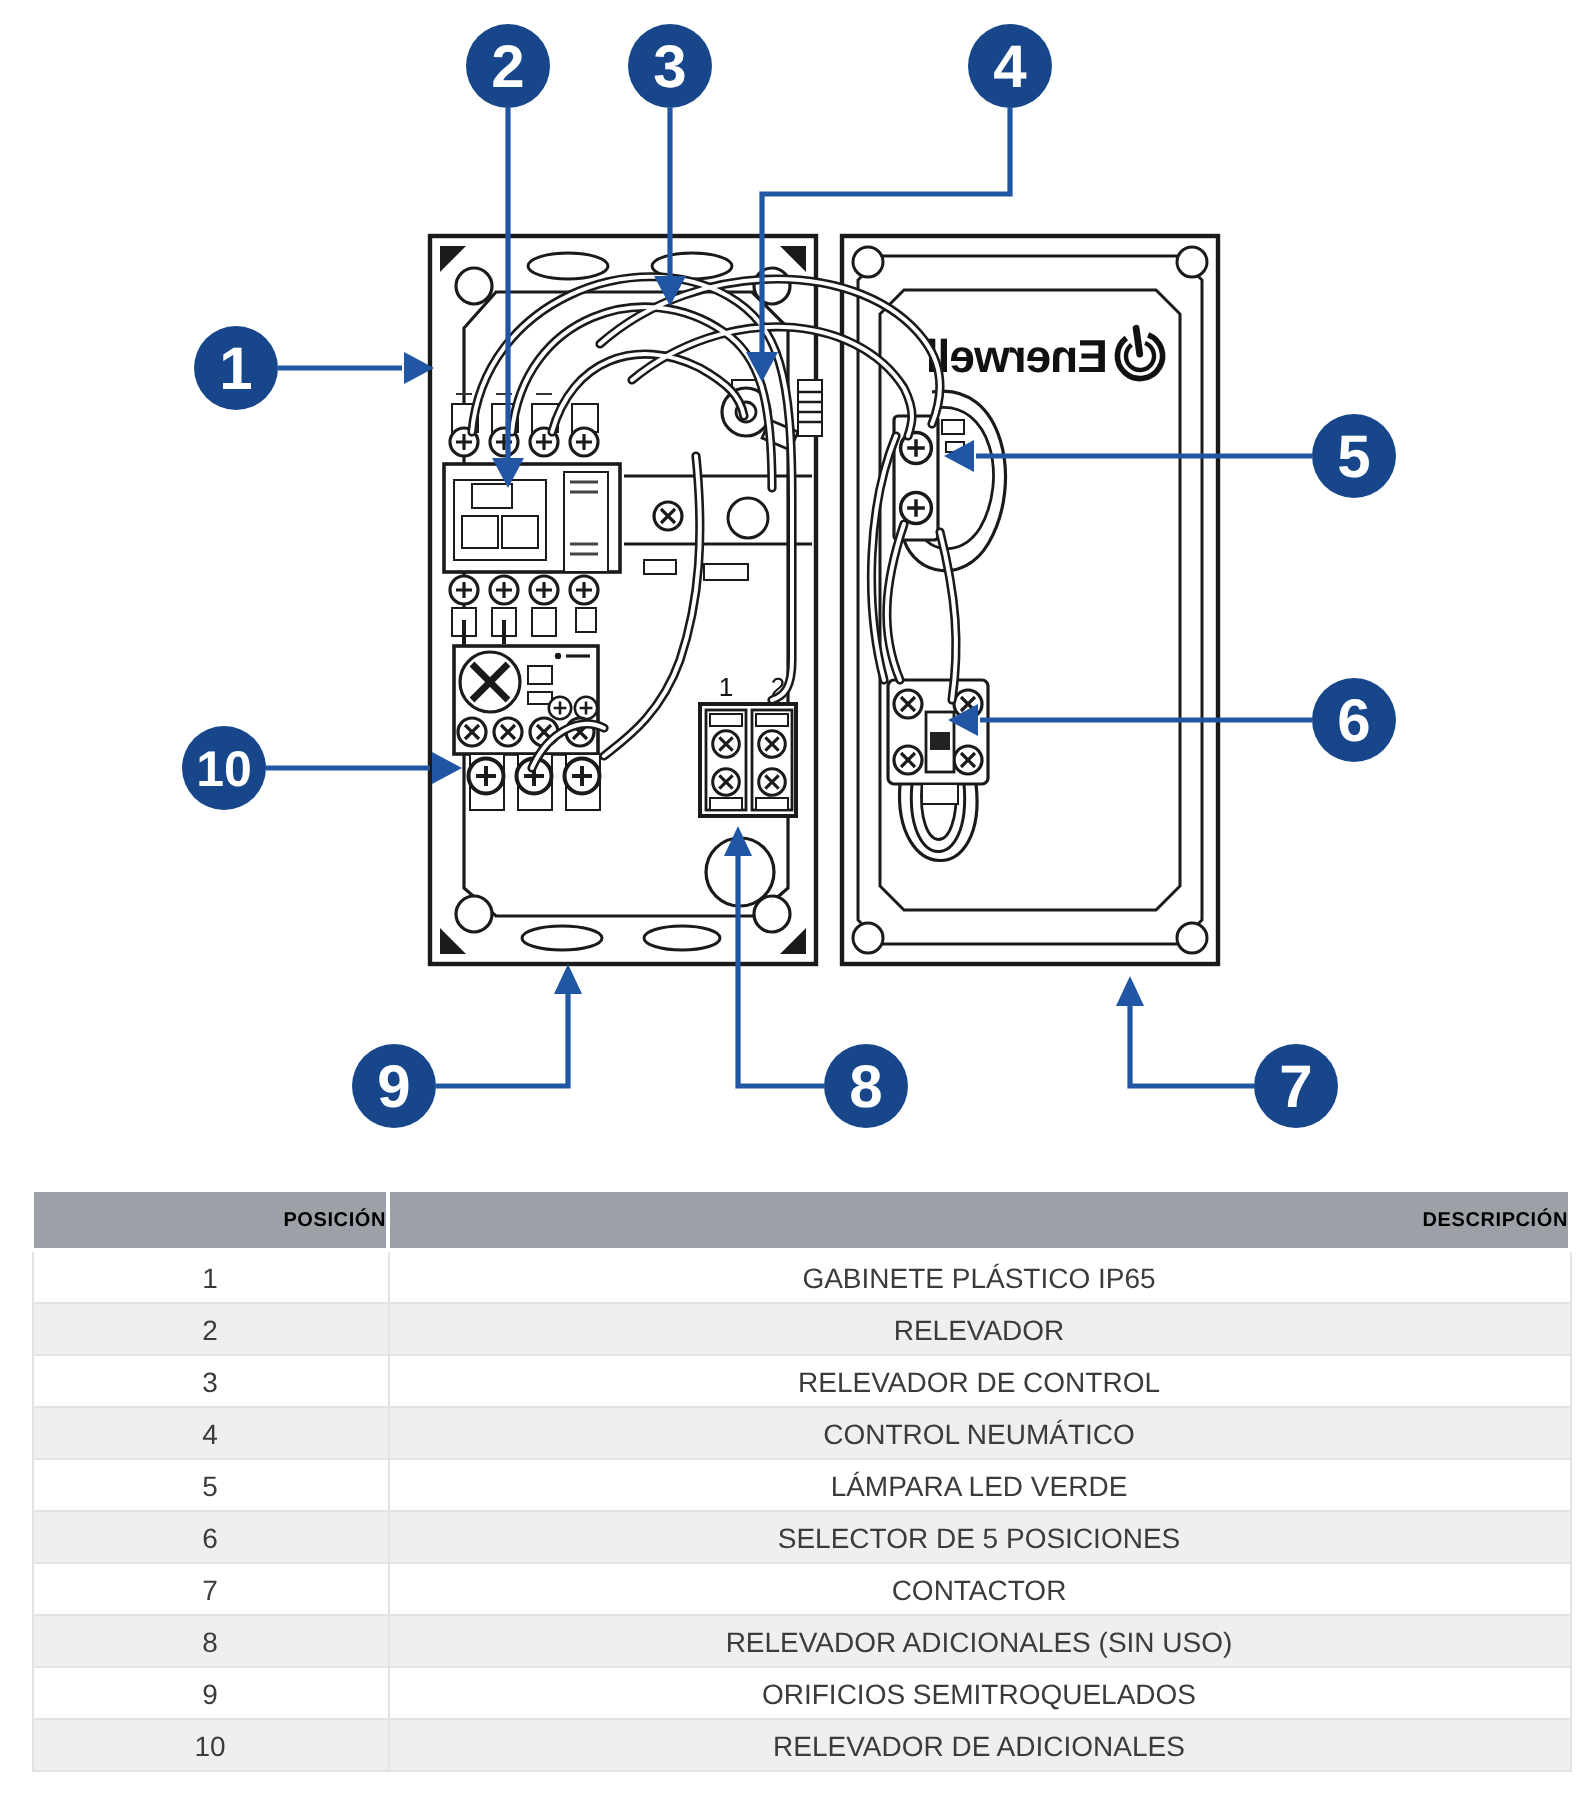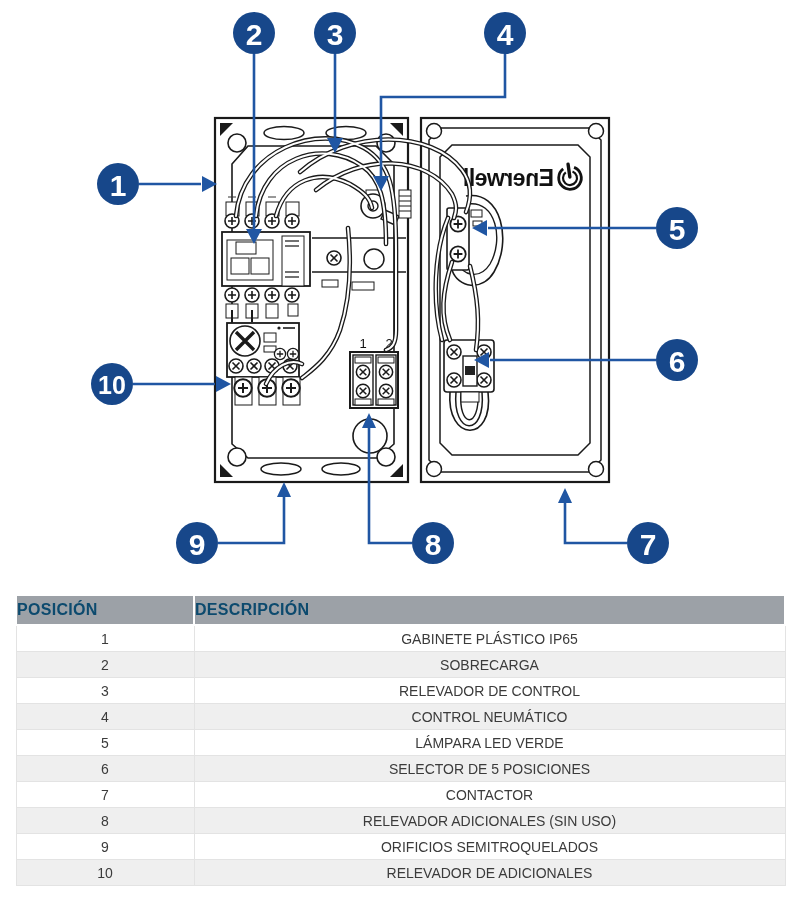--- a/index.html
+++ b/index.html
@@ -11,22 +11,22 @@
   .callout-badge{fill:#17478A;}
   .callout-num{fill:#fff;font-weight:700;font-size:30px;}
   .callout-num.small{font-size:25px;}
   .leader{stroke:#2056A3;stroke-width:2.6;fill:none;}
   .ahead{fill:#2056A3;stroke:none;}
   .tinytxt{fill:#111;font-size:13px;}
   .logo-text{font-weight:700;font-size:23px;fill:#111;letter-spacing:-0.5px;}
 
   table.parts{position:absolute;left:15px;top:594px;width:769px;
               border-collapse:collapse;table-layout:fixed;}
-  table.parts th{background:#9CA1A7;color:#0c4a6e;font-size:16px;font-weight:700;
-                 height:28px;padding:0;text-align:left;border:2px solid #fff;
+  table.parts th{background:#9CA1A7;color:#000000;font-size:10px;font-weight:700;
+                 height:28px;padding:0;text-align:right;border:2px solid #fff;
                  letter-spacing:0.3px;}
   table.parts td{font-size:14px;color:#3b3b3b;height:25px;padding:0;text-align:center;
                  border:1px solid #e3e3e3;background:#fff;}
   table.parts tr:nth-child(even) td{background:#efefef;}
   col.c-pos{width:178px;} col.c-desc{width:591px;}
 </style>
 </head>
 <body>
 
 <div class="page">
@@ -290,21 +290,21 @@
       <th>DESCRIPCIÓN</th>
     </tr>
   </thead>
   <tbody>
     <tr>
           <td>1</td>
           <td>GABINETE PLÁSTICO IP65</td>
         </tr>
     <tr>
           <td>2</td>
-          <td>SOBRECARGA</td>
+          <td>RELEVADOR</td>
         </tr>
     <tr>
           <td>3</td>
           <td>RELEVADOR DE CONTROL</td>
         </tr>
     <tr>
           <td>4</td>
           <td>CONTROL NEUMÁTICO</td>
         </tr>
     <tr>

